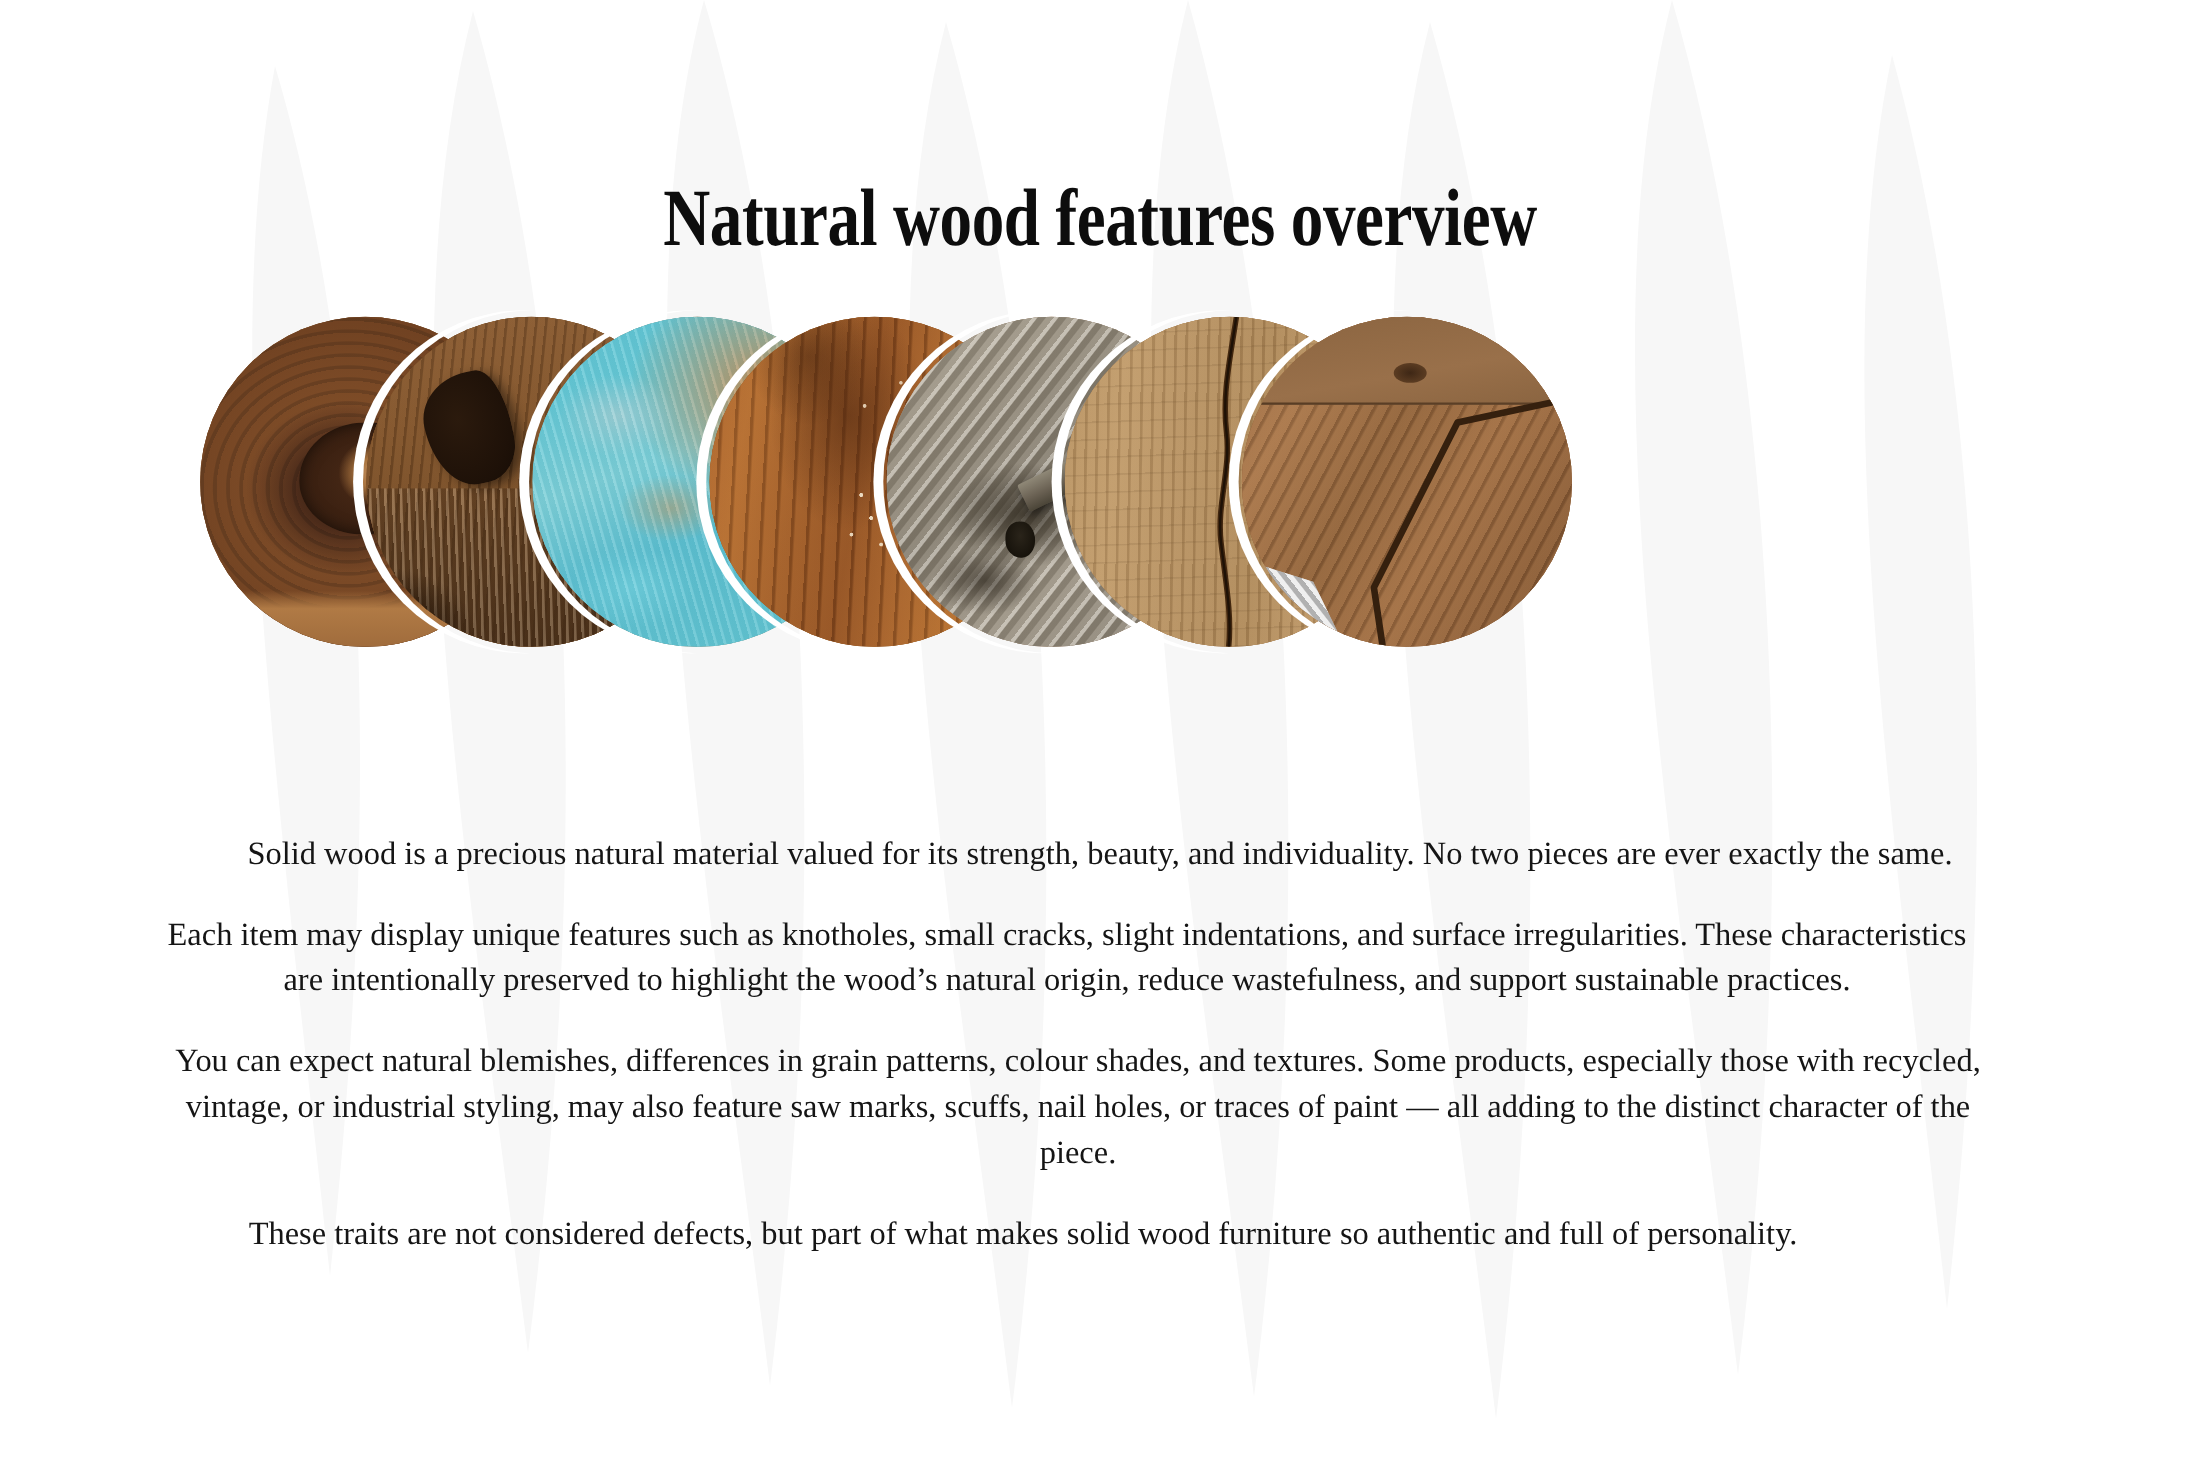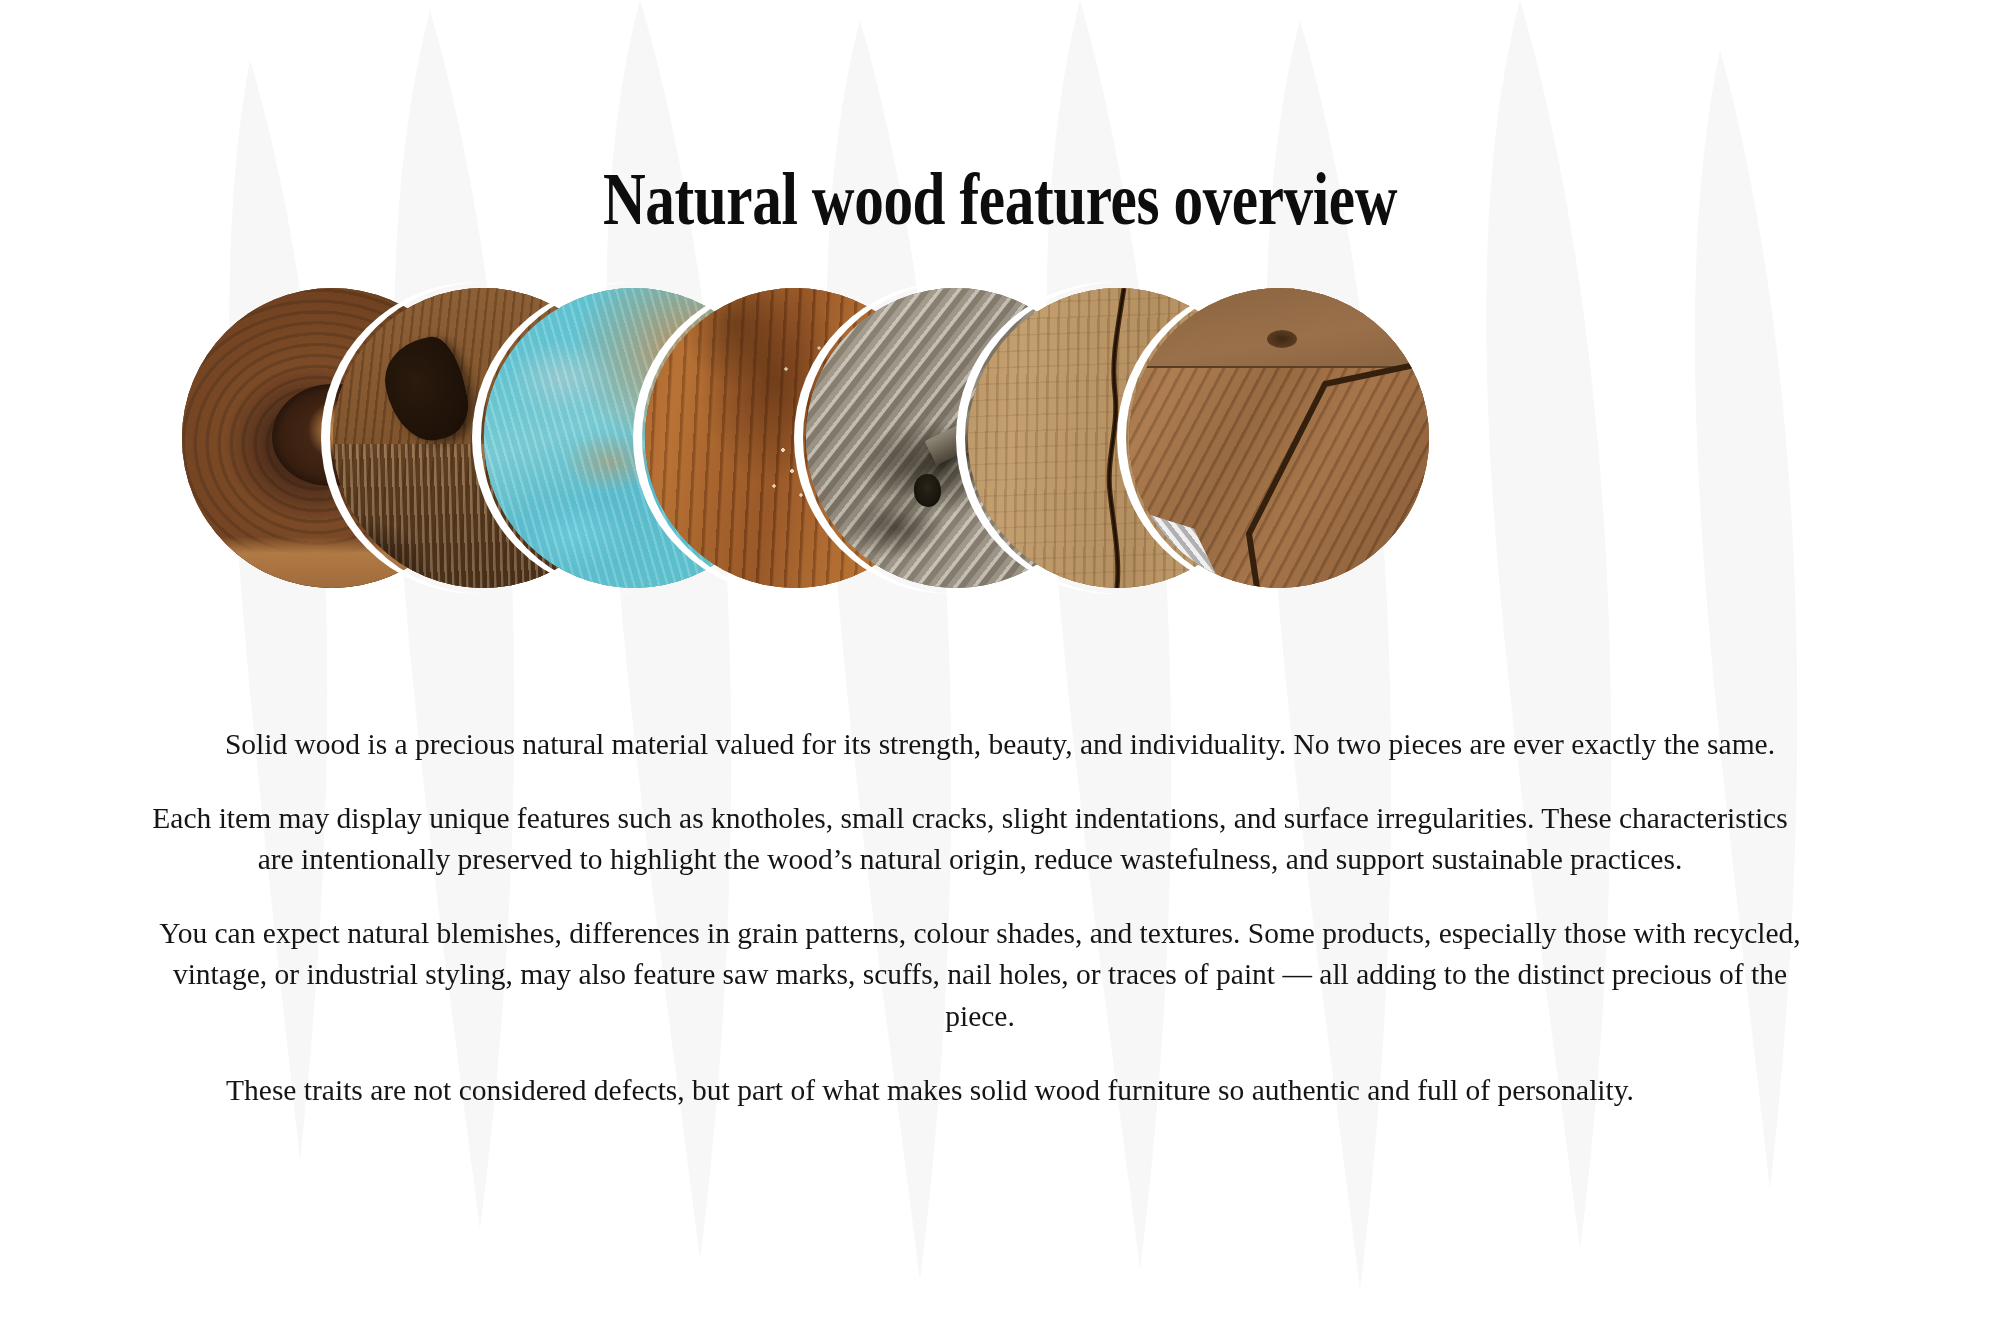--- a/index.html
+++ b/index.html
@@ -312,21 +312,21 @@
     font-weight: bold;
     font-size: 27px;
     color: #111111;
     transform: scaleX(0.84);
     white-space: nowrap;
   }
 
   
   .body-copy {
     position: absolute;
-    top: 724px;
+    top: 756px;
     left: 50%;
     transform: translateX(-50%);
     width: 1700px;
     text-align: center;
     color: #151515;
     font-family: "Liberation Serif", serif;
     font-size: 29.5px;
     line-height: 1.41;
   }
   .body-copy p {
@@ -436,17 +436,17 @@
           <path d="M300 86 L 206 104 L 132 252" stroke="#read" stroke-width="3" fill="none" opacity=".7"></path>
         </svg>
       </div>
     </div>
   </div>
 
 
   <div class="body-copy">
     <p class="gap-lg">Solid wood is a precious natural material valued for its strength, beauty, and individuality. No two pieces are ever exactly the same.</p>
     <p class="p-narrow gap-lg">Each item may display unique features such as knotholes, small cracks, slight indentations, and surface irregularities. These characteristics are intentionally preserved to highlight the wood’s natural origin, reduce wastefulness, and support sustainable practices.</p>
-    <p class="p-narrow2 gap-lg">You can expect natural blemishes, differences in grain patterns, colour shades, and textures. Some products, especially those with recycled, vintage, or industrial styling, may also feature saw marks, scuffs, nail holes, or traces of paint — all adding to the distinct precious of the piece.</p>
+    <p class="p-narrow2 gap-lg">You can expect natural blemishes, differences in grain patterns, colour shades, and textures. Some products, especially those with recycled, vintage, or industrial styling, may also feature saw marks, scuffs, nail holes, or traces of paint — all adding to the distinct character of the piece.</p>
     <p class="p-narrow3">These traits are not considered defects, but part of what makes solid wood furniture so authentic and full of personality.</p>
   </div>
 
 </div>
 
 </body></html>

